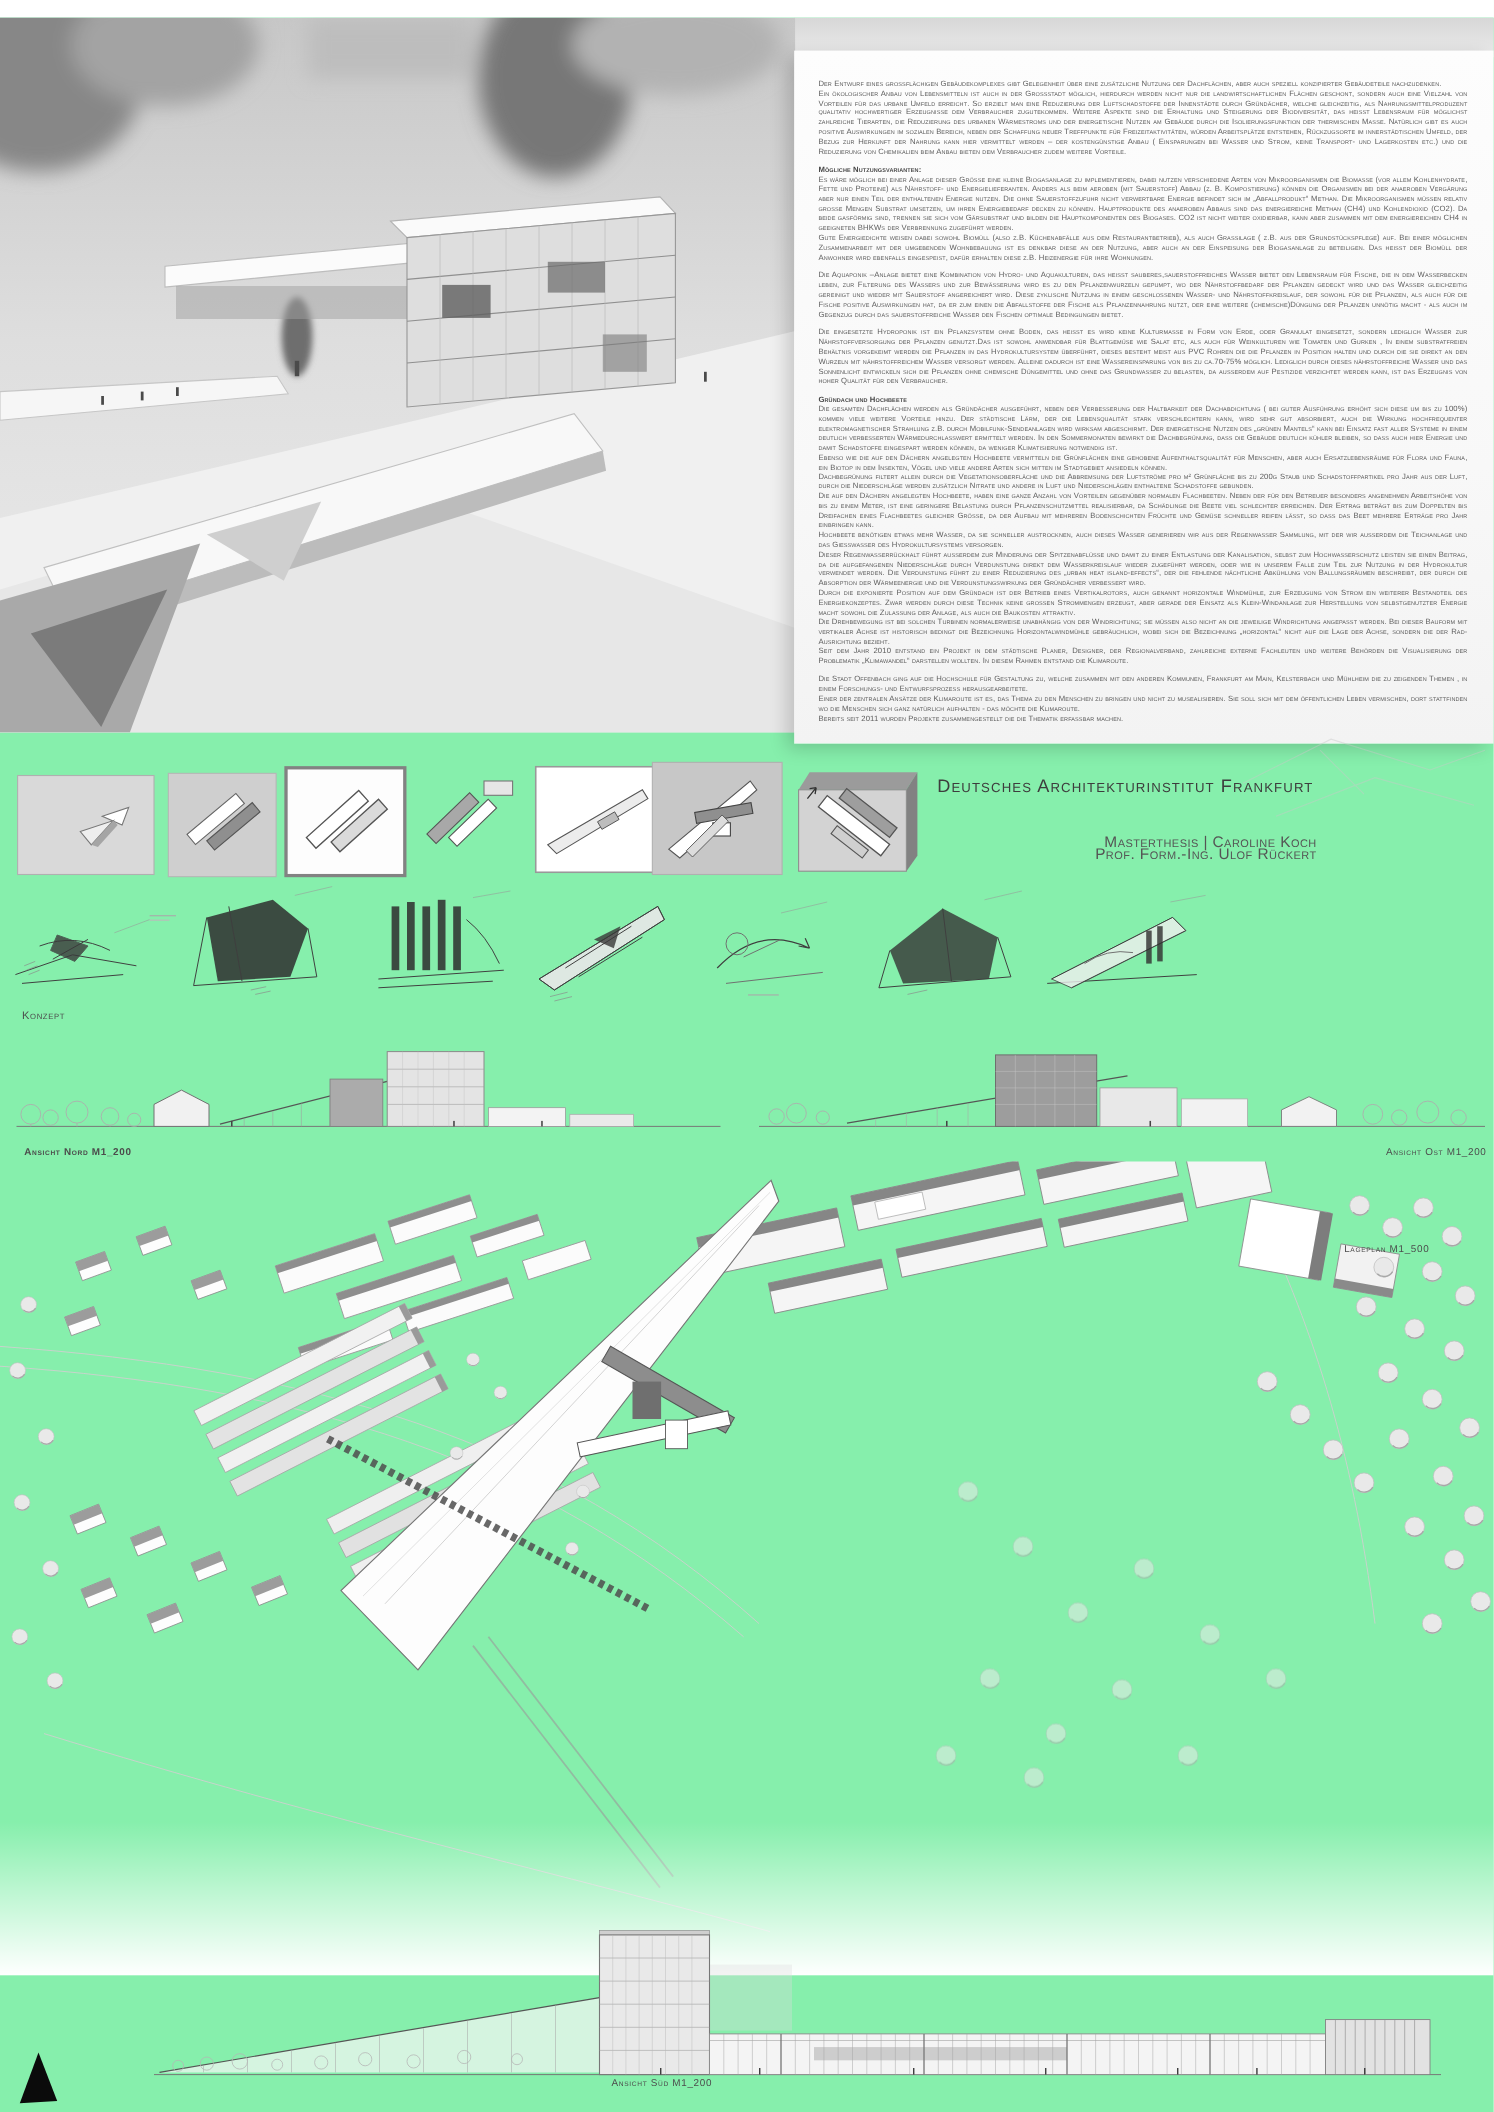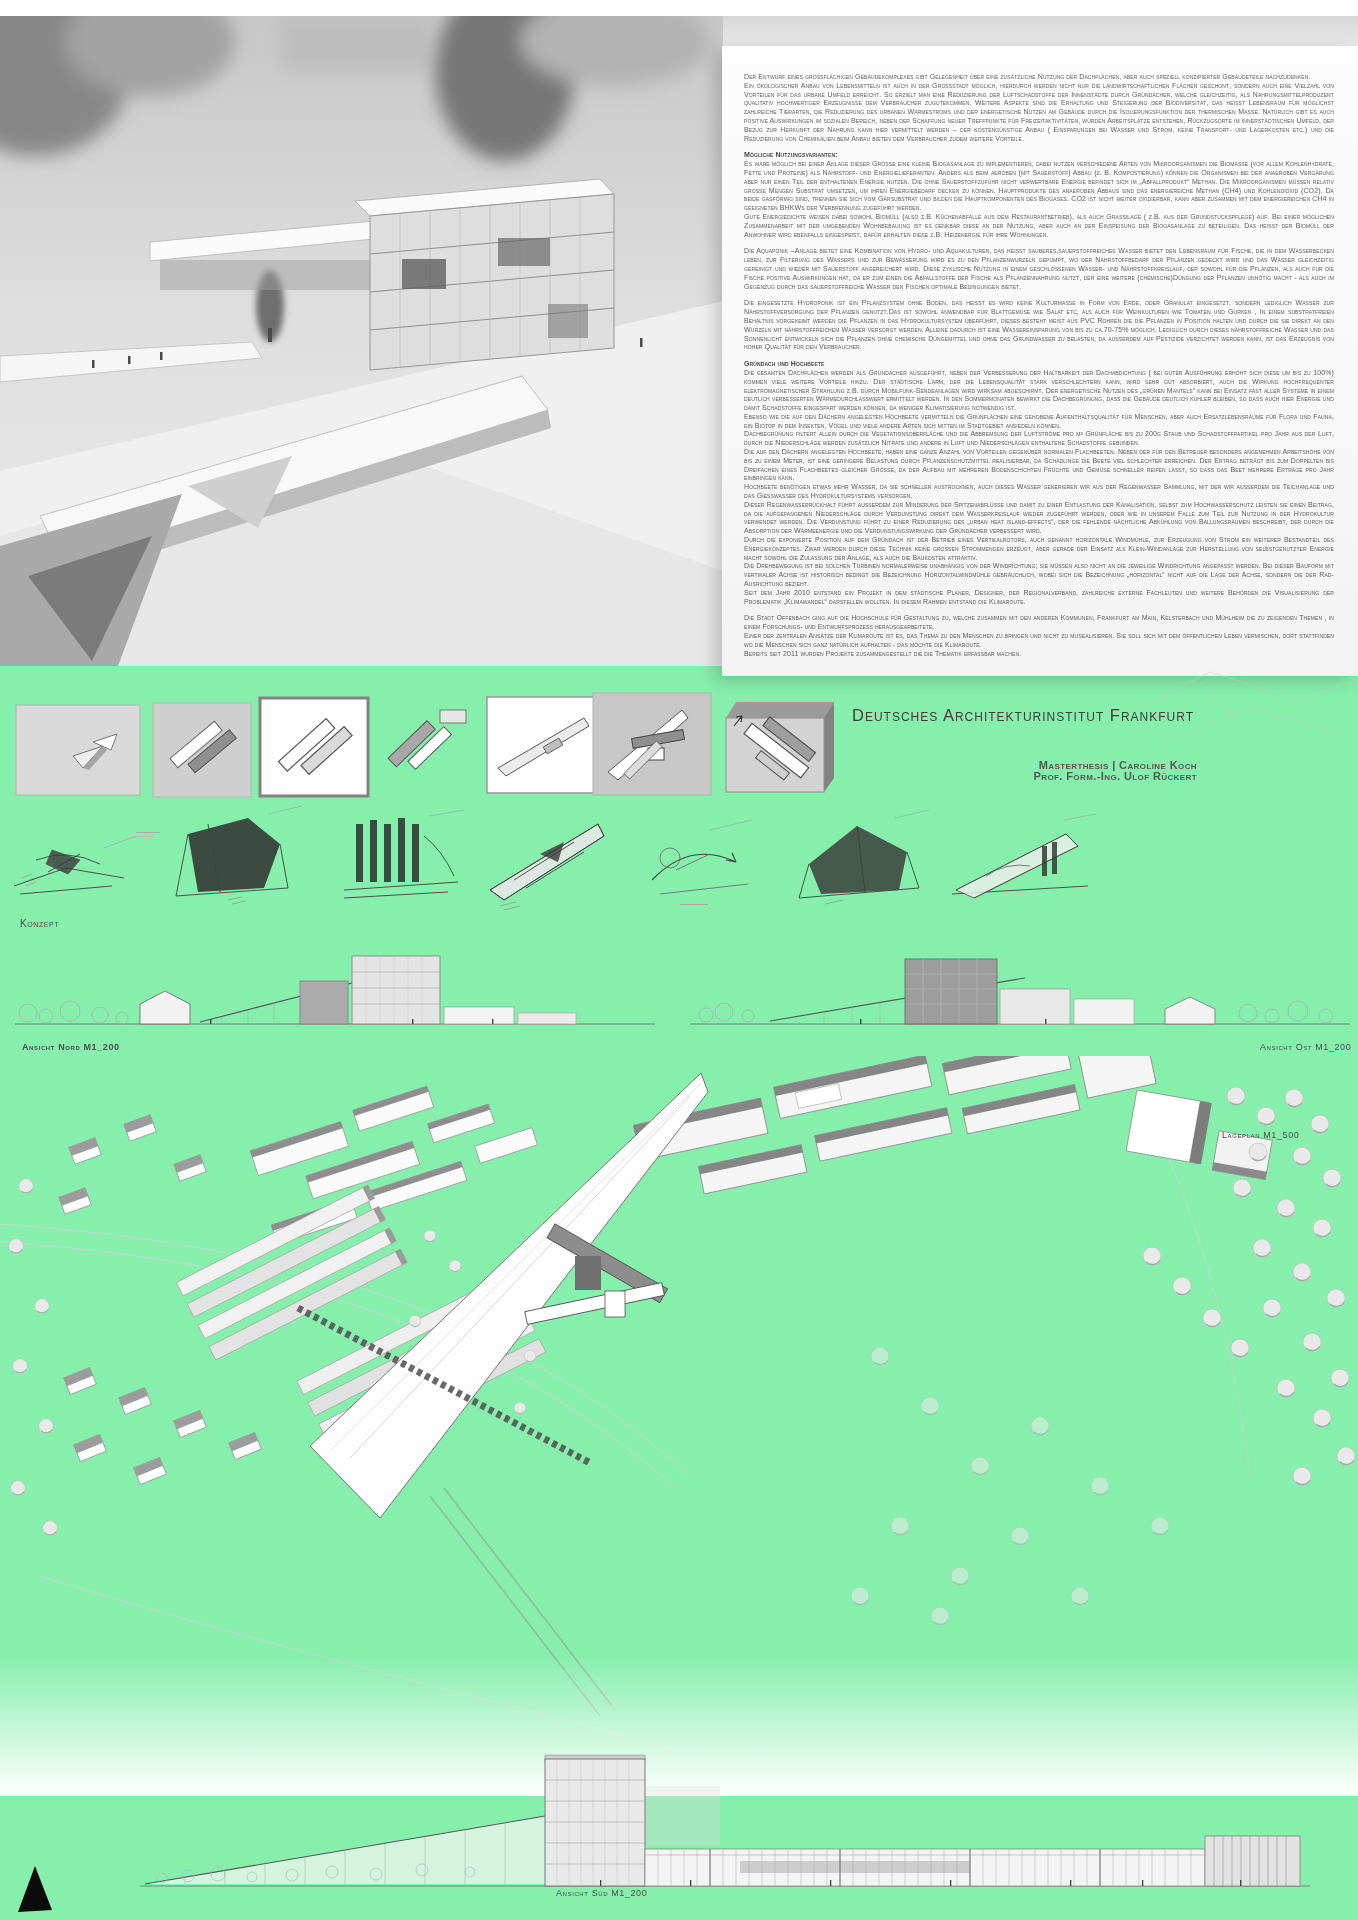--- a/index.html
+++ b/index.html
@@ -12,21 +12,21 @@
          background:linear-gradient(180deg,#fdfdfd 0%,#f8f8f8 60%,#f3f3f3 100%);
          box-shadow:-7px 5px 16px rgba(0,0,0,.18);padding:27px 24px 16px 22px;}
   .paper p,.paper h3{margin:0;font-size:7px;line-height:8.8px;letter-spacing:.1px;
          text-align:justify;font-variant:small-caps;color:#5c5c5c;}
   .paper h3{font-weight:bold;color:#474747;text-align:left;}
   .paper .gap{margin-top:8px;}
   
   .title{left:852px;top:690px;width:506px;font-variant:small-caps;font-size:16.5px;
          letter-spacing:1px;color:#3d3d3d;white-space:nowrap;}
   .credits{left:957px;top:744px;width:240px;text-align:right;font-variant:small-caps;
-         font-size:11px;line-height:11px;color:#555555;letter-spacing:.4px;font-weight:bold;}
+         font-size:14px;line-height:11px;color:#555555;letter-spacing:.4px;}
   
   .lbl{font-variant:small-caps;color:#4c4c4c;font-size:9px;letter-spacing:.6px;white-space:nowrap;}
   .lbl-konzept{left:20px;top:902px;font-size:10px;}
   .lbl-nord{left:22px;top:1026px;font-weight:bold;}
   .lbl-ost{left:1260px;top:1026px;}
   .lbl-lageplan{left:1222px;top:1114px;}
   .lbl-sued{left:556px;top:1872px;}
   svg{display:block;}
 </style>
 </head>

